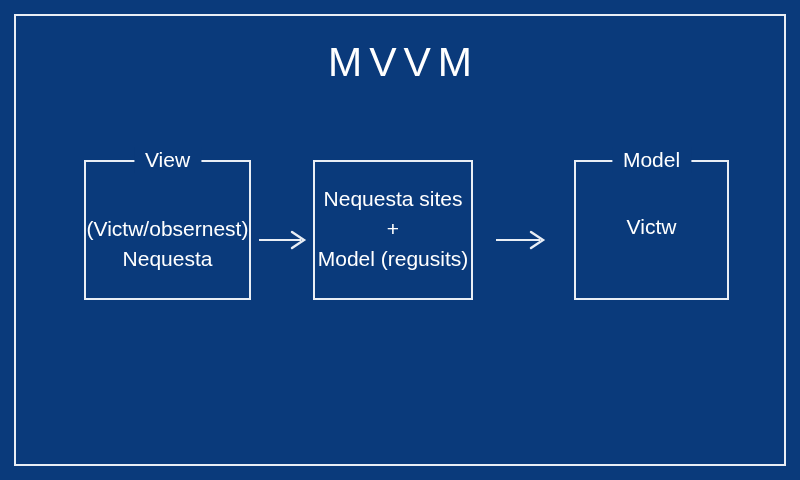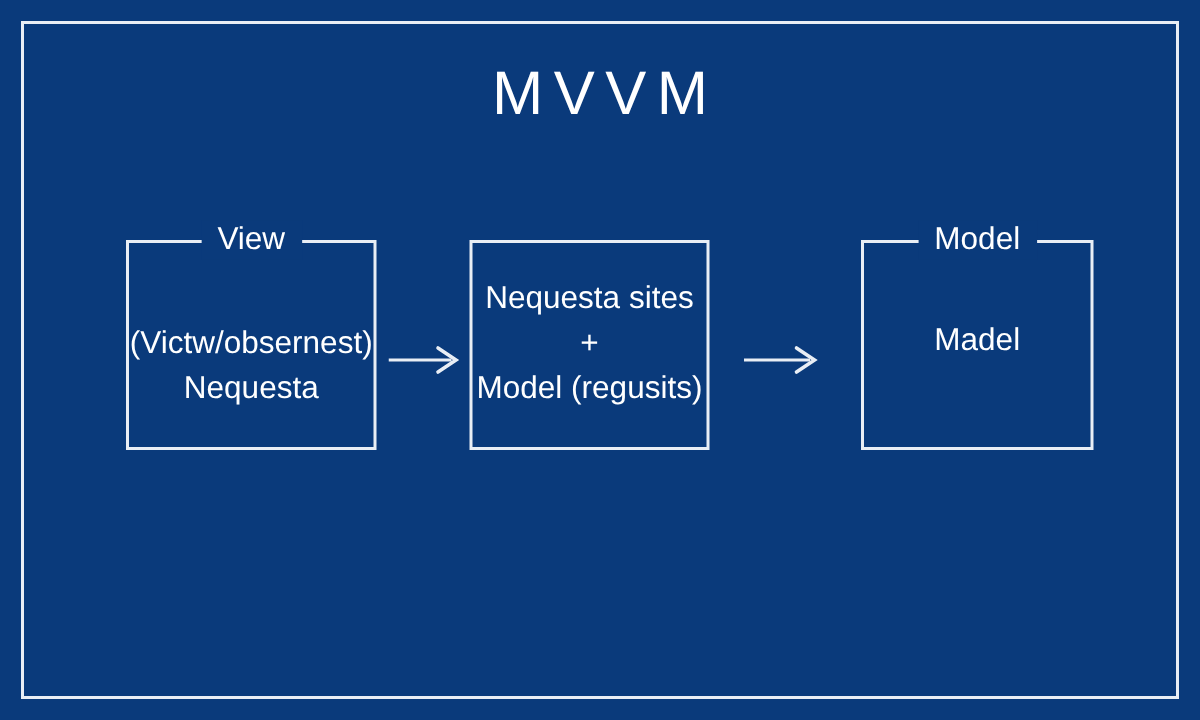--- a/index.html
+++ b/index.html
@@ -142,17 +142,17 @@
   <div class="arrow" id="arrow-2">
     <svg width="50" height="24" viewBox="0 0 50 24">
       <path d="M0 12 H44" stroke="#e9eef5" stroke-width="2" fill="none"></path>
       <path d="M35 4 L47 12 L35 20" stroke="#e9eef5" stroke-width="2.4" fill="none" stroke-linecap="round" stroke-linejoin="miter"></path>
     </svg>
   </div>
 
   <div class="node" id="node-model">
     <div class="border-label">Model</div>
     <div class="node-body">
-      <div class="node-line">Madel</div>
+      <div class="node-line">Victw</div>
     </div>
   </div>
 
 </div>
 
 </body></html>

